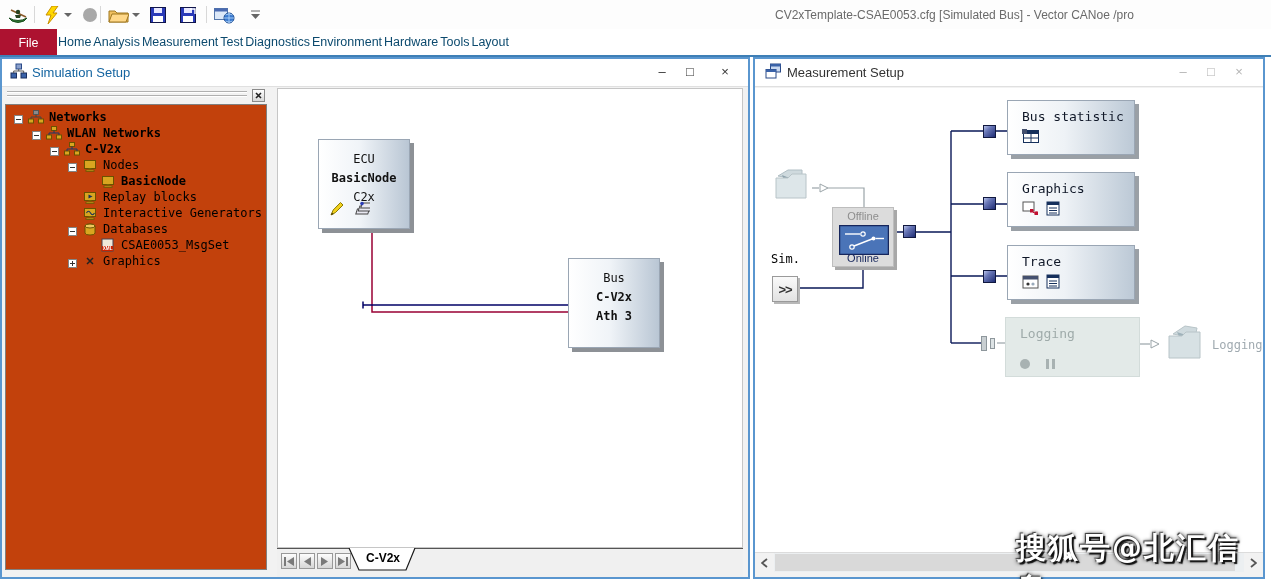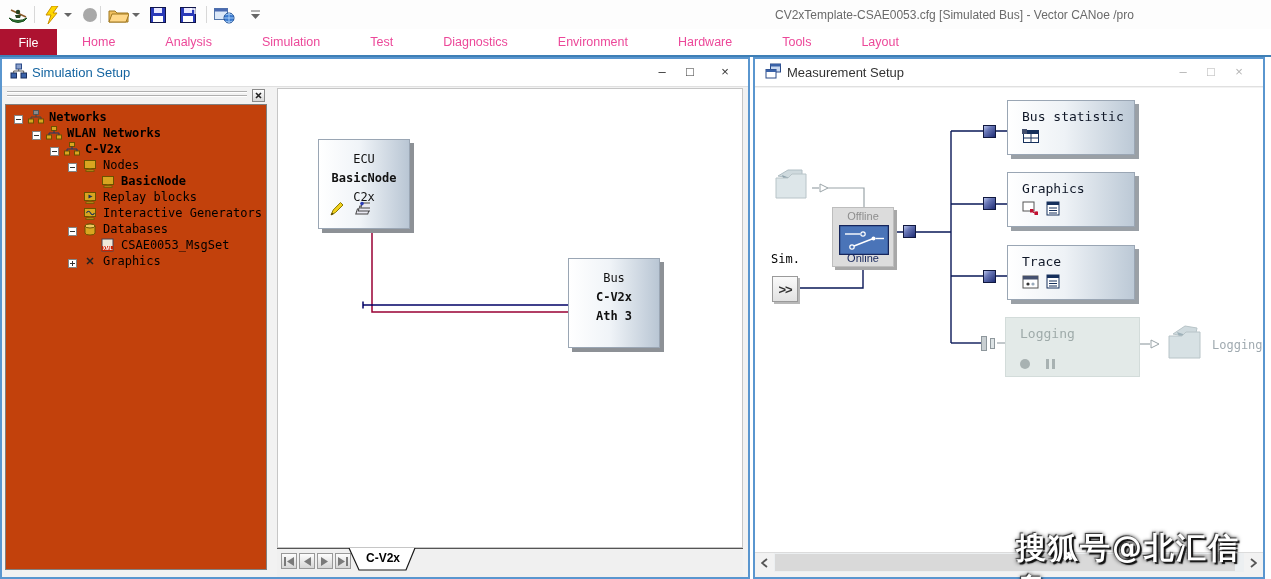--- a/index.html
+++ b/index.html
@@ -14,21 +14,21 @@
   .vsep { position:absolute; top:6px; width:1px; height:17px; background:#d8d8d8; }
   .caret { width:0; height:0; border-left:4px solid transparent; border-right:4px solid transparent; border-top:4px solid #666; }
   .app-title { position:absolute; left:775px; top:8px; font-size:12px; color:#6a6a6a; }
 
   
   .ribbon { position:absolute; left:0; top:29px; width:1271px; height:28px; background:#fff; }
   .ribbon-line { position:absolute; left:0; top:55px; width:1271px; height:2px; background:#3e7fb6; }
   .tab-file { position:absolute; left:0; top:29px; width:57px; height:28px; background:#ad1230; color:#fff;
               font-size:12.5px; display:flex; align-items:center; justify-content:center; }
   .tabs { position:absolute; left:57px; top:29px; height:26px; display:flex; }
-  .rtab { padding:0 25px; font-size:12.5px; color:#ec4899; line-height:26px; }
+  .rtab { padding:0 1px; font-size:12.5px; color:#0c4a6e; line-height:26px; }
 
   
   .win { position:absolute; border:2px solid #5a96cf; background:#f2f2f2; }
   .win-sim  { left:0;   top:57px; width:750px; height:522px; }
   .win-meas { left:753px; top:57px; width:512px; height:522px; }
   .titlebar { position:absolute; height:28px; background:#fff; border-bottom:1px solid #e0e0e0; }
   .tb-sim  { left:2px; top:59px; width:746px; }
   .tb-meas { left:755px; top:59px; width:508px; }
   .tb-title { position:absolute; top:6px; font-size:13px; }
   .tb-title.blue { color:#1464a0; }
@@ -174,21 +174,21 @@
         </svg>
     </span>
     <div class="app-title">CV2xTemplate-CSAE0053.cfg [Simulated Bus] - Vector CANoe /pro</div>
   </div>
 
   <div class="ribbon"></div>
   <div class="tab-file">File</div>
   <div class="tabs">
     <span class="rtab">Home</span>
     <span class="rtab">Analysis</span>
-    <span class="rtab">Simulation</span>
+    <span class="rtab">Measurement</span>
     <span class="rtab">Test</span>
     <span class="rtab">Diagnostics</span>
     <span class="rtab">Environment</span>
     <span class="rtab">Hardware</span>
     <span class="rtab">Tools</span>
     <span class="rtab">Layout</span>
   </div>
   <div class="ribbon-line"></div>
 
   <div class="win win-sim"></div>

